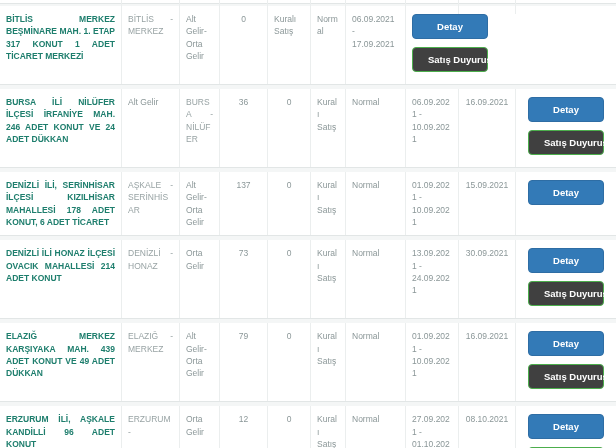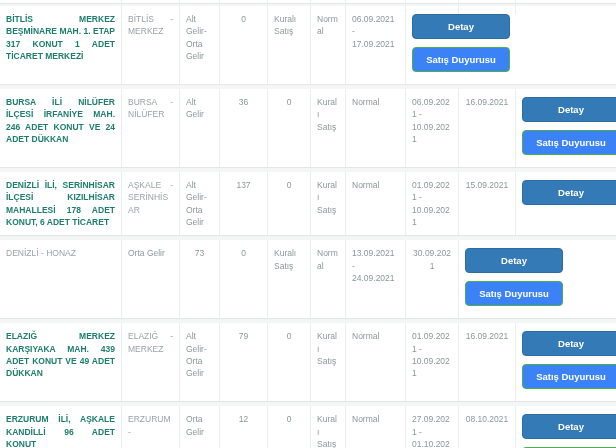--- a/index.html
+++ b/index.html
@@ -33,34 +33,34 @@
     text-align:justify;
     font-size:8.5px;
     cursor:pointer;
   }
   .cell.city{text-align:justify;color:#98a3a4;}
   .cell.num{text-align:center;}
   .cell.date2{text-align:center;}
   .cell.actions{padding:5px 6px 4px 6px;}
   .btn{
     display:block;
-    width:98px;
+    width:76px;
     margin:3px auto 8px auto;
-    padding:6px 8px;
+    padding:6px 15px;
     font-size:9.5px;
     font-weight:bold;
     font-family:"Liberation Sans","DejaVu Sans",sans-serif;
     color:#ffffff;
     text-align:center;
     border-radius:4px;
     cursor:pointer;
     white-space:nowrap;
   }
   .btn-detail{background:#337ab7;border:1px solid #2e6da4;}
-  .btn-announce{background:#3b82f6;border:1px solid #4cae4c;}
+  .btn-announce{background:#404040;border:1px solid #4cae4c;}
 </style>
 </head>
 <body>
 
 <div class="table">
 
   <div class="trow sliver">
     <div class="cell"></div>
       <div class="cell"></div>
     <div class="cell"></div>
@@ -82,22 +82,22 @@
     <div class="cell">Normal</div>
     <div class="cell">06.09.2021 - 17.09.2021</div>
     <div class="cell actions">
       <button class="btn btn-detail">Detay</button>
       <button class="btn btn-announce">Satış Duyurusu</button>
     </div>
   </div>
 
   <div class="trow">
     <div class="cell project">BURSA İLİ NİLÜFER İLÇESİ İRFANİYE MAH. 246 ADET KONUT VE 24 ADET DÜKKAN</div>
+    <div class="cell">Alt Gelir</div>
     <div class="cell city">BURSA - NİLÜFER</div>
-    <div class="cell">Alt Gelir</div>
     <div class="cell num">36</div>
     <div class="cell num">0</div>
     <div class="cell">Kuralı Satış</div>
     <div class="cell">Normal</div>
     <div class="cell">06.09.2021 - 10.09.2021</div>
     <div class="cell date2">16.09.2021</div>
     <div class="cell actions">
       <button class="btn btn-detail">Detay</button>
       <button class="btn btn-announce">Satış Duyurusu</button>
     </div>
@@ -113,20 +113,21 @@
     <div class="cell">Normal</div>
     <div class="cell">01.09.2021 - 10.09.2021</div>
     <div class="cell date2">15.09.2021</div>
     <div class="cell actions">
       <button class="btn btn-detail">Detay</button>
 
     </div>
   </div>
 
   <div class="trow">
+    <div class="cell project">DENİZLİ İLİ HONAZ İLÇESİ OVACIK MAHALLESİ 214 ADET KONUT</div>
     <div class="cell city">DENİZLİ - HONAZ</div>
     <div class="cell">Orta Gelir</div>
     <div class="cell num">73</div>
     <div class="cell num">0</div>
     <div class="cell">Kuralı Satış</div>
     <div class="cell">Normal</div>
     <div class="cell">13.09.2021 - 24.09.2021</div>
     <div class="cell date2">30.09.2021</div>
     <div class="cell actions">
       <button class="btn btn-detail">Detay</button>

